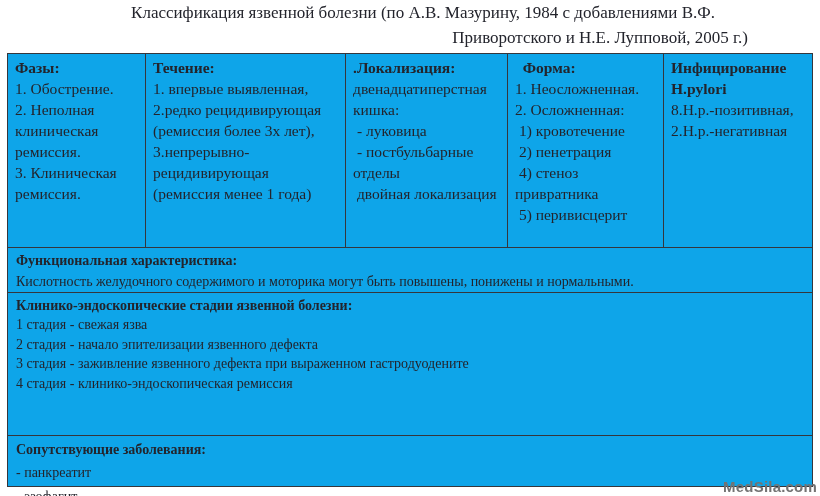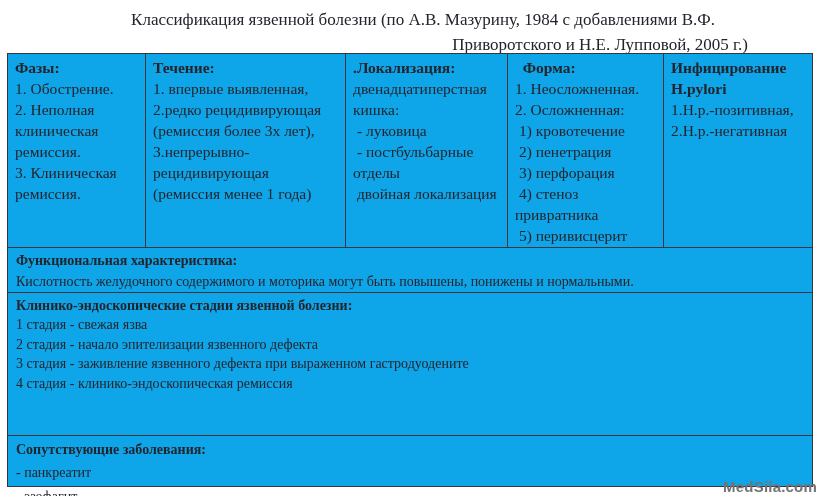--- a/index.html
+++ b/index.html
@@ -7,21 +7,21 @@
   .page {
     position: relative;
     width: 820px;
     height: 496px;
     background: #ffffff;
     font-family: "Liberation Serif", "DejaVu Serif", serif;
     color: #23242c;
     overflow: hidden;
   }
   
-  .title { position: absolute; top: 7px; left: 0; right: 0; font-size: 17px; line-height: 25px; }
+  .title { position: absolute; top: 0; left: 0; right: 0; font-size: 17px; line-height: 25px; }
   .title-line1 { text-align: center; padding-left: 26px; }
   .title-line2 { text-align: right; padding-right: 72px; }
   
   .doc-table {
     position: absolute;
     left: 7px; top: 53px;
     width: 806px; height: 434px;
     border: 1.5px solid #35363c;
     background: #0ea5e9;
   }
@@ -99,29 +99,28 @@
           <div class="line"> - постбульбарные</div>
           <div class="line">отделы</div>
           <div class="line"> двойная локализация</div>
         </div>
       <div class="cell">
           <div class="line b">  Форма:</div>
           <div class="line">1. Неосложненная.</div>
           <div class="line">2. Осложненная:</div>
           <div class="line"> 1) кровотечение</div>
           <div class="line"> 2) пенетрация</div>
-          <div class="line"> 3) перфорация</div>
           <div class="line"> 4) стеноз</div>
           <div class="line">привратника</div>
           <div class="line"> 5) перивисцерит</div>
         </div>
       <div class="cell">
           <div class="line b">Инфицирование</div>
           <div class="line b">H.pylori</div>
-          <div class="line">1.Н.р.-позитивная,</div>
+          <div class="line">8.Н.р.-позитивная,</div>
           <div class="line">2.Н.р.-негативная</div>
         </div>
     </div>
 
     <div class="section section-func">
       <div class="sec-header">Функциональная характеристика:</div>
       <div>
           <div class="line">Кислотность желудочного содержимого и моторика могут быть повышены, понижены и нормальными.</div>
         </div>
     </div>

